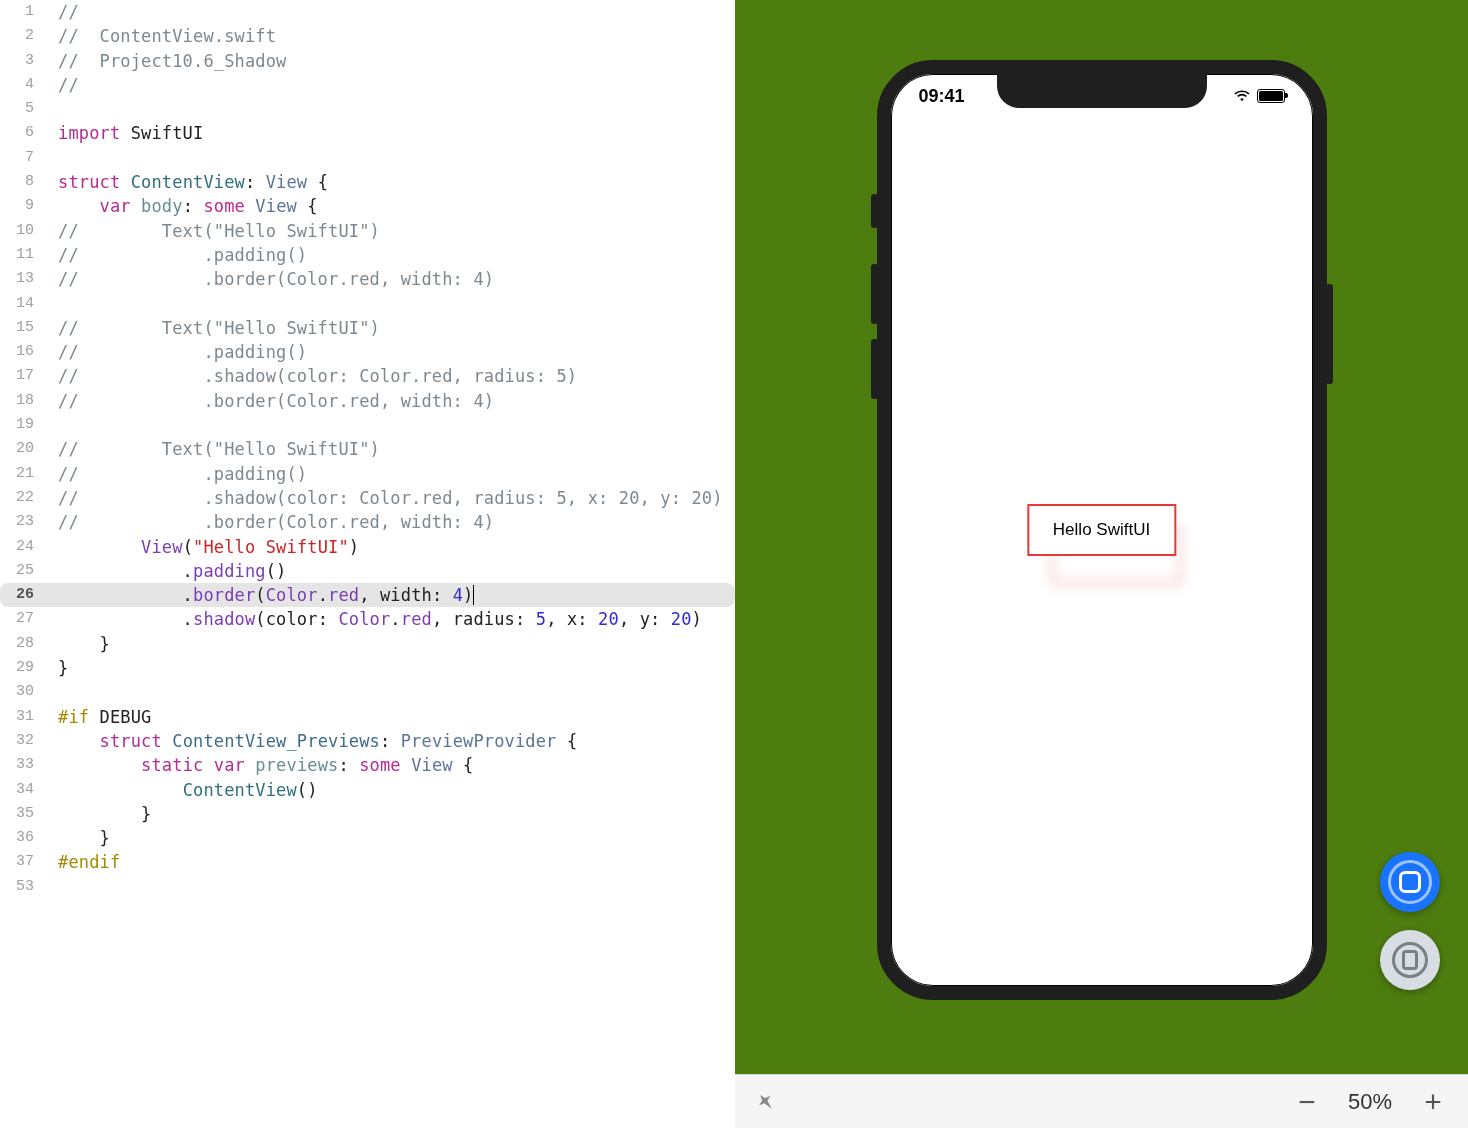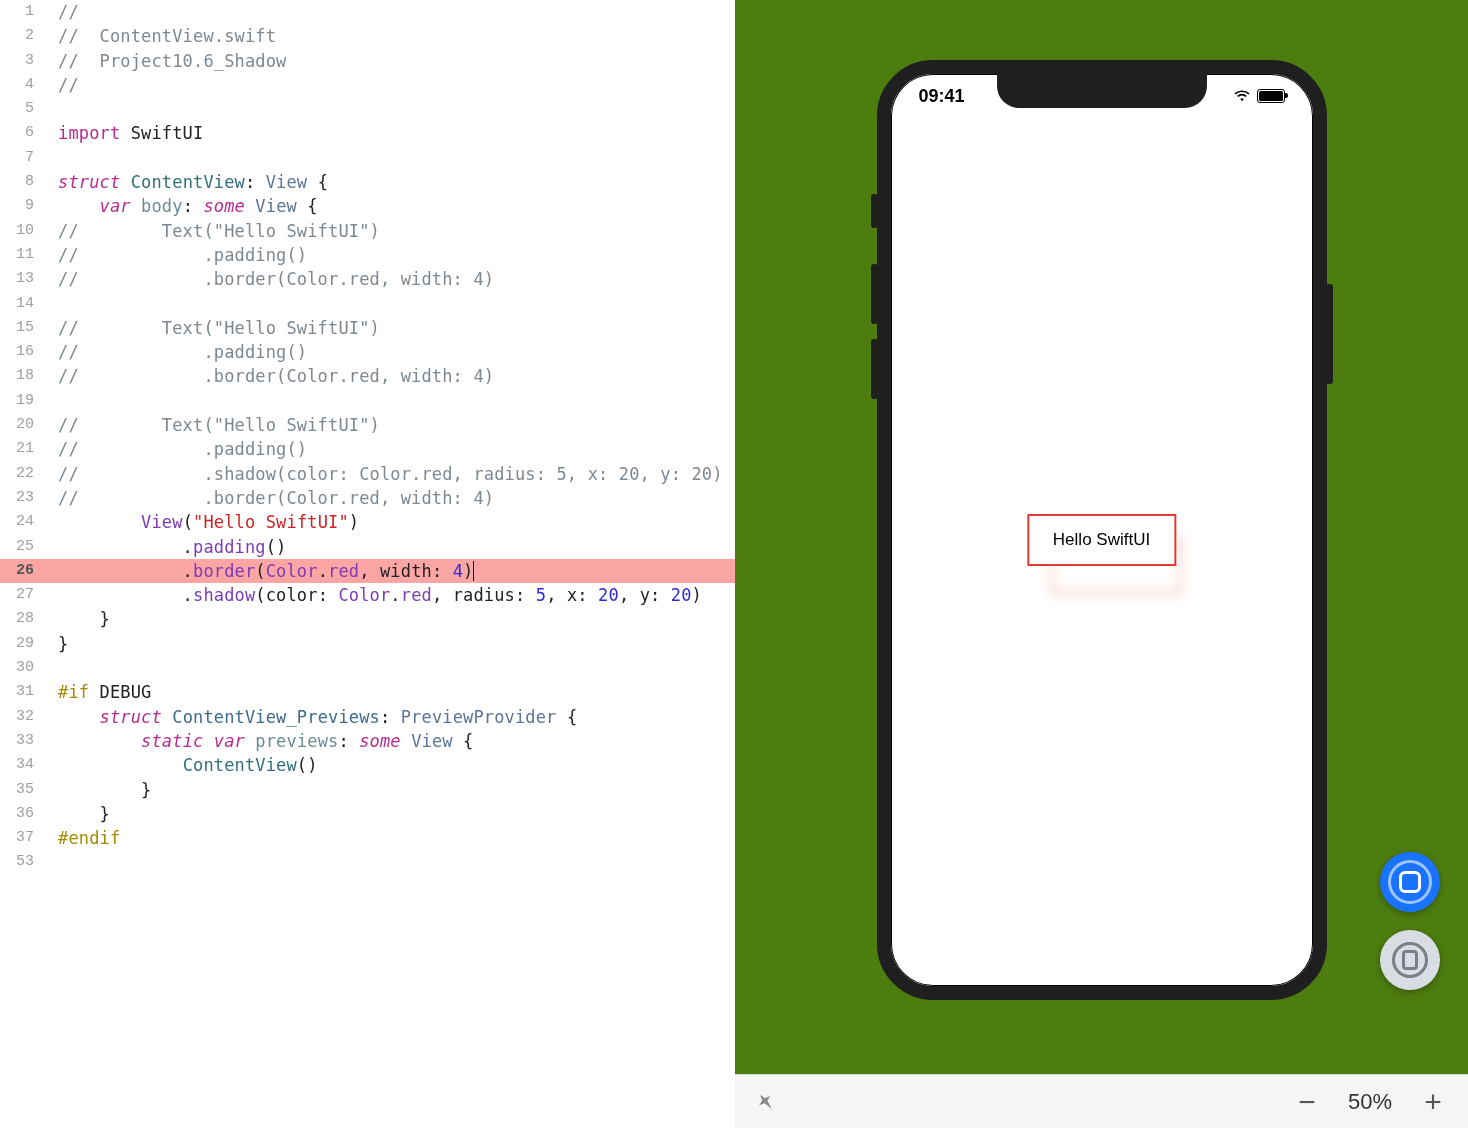--- a/index.html
+++ b/index.html
@@ -3,27 +3,27 @@
 <meta charset="utf-8">
 <style>
   * { box-sizing: border-box; margin: 0; padding: 0; }
   html, body { width: 1468px; height: 1128px; font-family: Menlo, Monaco, "Courier New", monospace; overflow: hidden; background: #fff; }
   .app { display: flex; width: 100%; height: 100%; }
 
   
   .editor { flex: 0 0 735px; height: 100%; background: #fff; overflow: hidden; }
   .code { font-size: 17px; line-height: 24.3px; }
   .row { display: flex; height: 24.3px; align-items: center; }
-  .row.hl { background: #fca5a5; }
+  .row.hl { background: #e5e5e5; border-radius: 8px; }
   .gutter { width: 44px; text-align: right; padding-right: 10px; color: #a0a0a0; font-size: 15px; user-select: none; }
   .row.hl .gutter { font-weight: 700; color: #555; }
   .src { white-space: pre; font-family: Menlo, Monaco, monospace; letter-spacing: 0.15px; padding-left: 14px; }
 
   .c-comment { color: #7d8891; }
-  .c-kw { color: #b72a90; font-style: italic; }   
+  .c-kw { color: #b72a90; }   
   .c-kw2 { color: #b72a90; }  
   .c-type { color: #5d7499; } 
   .c-ident { color: #2f6f7a; }
   .c-id2 { color: #3d6c8a; text-align: center; }  
   .c-body { color: #6a8d94; }
   .c-func { color: #7b3cb5; }
   .c-str { color: #d12323; }
   .c-num { color: #2f2bd2; }
   .c-plain { color: #222; }
   .c-pre { color: #a38a00; text-align: center; }
@@ -41,21 +41,21 @@
   .sb-left3 { left: -20px; top: 265px; width: 7px; height: 60px; }
   .sb-right { right: -20px; top: 210px; width: 7px; height: 100px; }
 
   .statusbar { position: absolute; top: 8px; left: 0; right: 0; height: 28px; display: flex; justify-content: space-between; align-items: center; padding: 0 28px; font-family: -apple-system, Helvetica, Arial, sans-serif; font-weight: 600; font-size: 18px; color: #000; }
   .status-right { display: flex; gap: 6px; align-items: center; }
   .wifi { width: 18px; height: 14px; }
   .batt { width: 28px; height: 14px; border: 1.5px solid #000; border-radius: 3px; position: relative; }
   .batt::after { content: ""; position: absolute; right: -4px; top: 3px; width: 2.5px; height: 5px; background: #000; border-radius: 0 2px 2px 0; }
   .batt-fill { position: absolute; left: 1px; top: 1px; bottom: 1px; right: 1px; background: #000; border-radius: 1.5px; }
 
-  .screen-content { position: absolute; top: 50%; left: 50%; transform: translate(-50%,-50%); margin-top: 10px; }
+  .screen-content { position: absolute; top: 50%; left: 50%; transform: translate(-50%,-50%); }
   .hello-box { border: 2.5px solid #e53935; padding: 14px 24px; font-family: -apple-system, Helvetica, Arial, sans-serif; font-size: 17px; color: #000; background: #fff; position: relative; }
   .hello-shadow { position: absolute; top: 24px; left: 24px; width: 130px; height: 56px; border: 2.5px solid rgba(229,57,53,0.55); filter: blur(6px); border-radius: 2px; z-index: -1; }
 
   .preview-label { text-align: center; color: #fff; font-family: -apple-system, Helvetica, Arial, sans-serif; font-size: 22px; font-weight: 600; padding: 18px 0 20px; }
 
   .fab-col { position: absolute; right: 28px; bottom: 60px; display: flex; flex-direction: column; gap: 18px; }
   .fab { width: 60px; height: 60px; border-radius: 50%; display: flex; align-items: center; justify-content: center; box-shadow: 0 2px 6px rgba(0,0,0,0.3); }
   .fab-live { background: #1a73ff; }
   .fab-live-inner { width: 44px; height: 44px; border: 3px solid #9cc5ff; border-radius: 50%; display:flex; align-items:center; justify-content:center;}
   .fab-live-core { width: 22px; height: 22px; border: 3px solid #fff; border-radius: 6px; }
@@ -127,20 +127,24 @@
           <div class="gutter">14</div>
           <div class="src"></div>
         </div>
         <div class="row">
           <div class="gutter">15</div>
           <div class="src"><span class="c-comment">//        Text("Hello SwiftUI")</span></div>
         </div>
         <div class="row">
           <div class="gutter">16</div>
           <div class="src"><span class="c-comment">//            .padding()</span></div>
+        </div>
+        <div class="row">
+          <div class="gutter">17</div>
+          <div class="src"><span class="c-comment">//            .shadow(color: Color.red, radius: 5)</span></div>
         </div>
         <div class="row">
           <div class="gutter">18</div>
           <div class="src"><span class="c-comment">//            .border(Color.red, width: 4)</span></div>
         </div>
         <div class="row">
           <div class="gutter">19</div>
           <div class="src"></div>
         </div>
         <div class="row">

